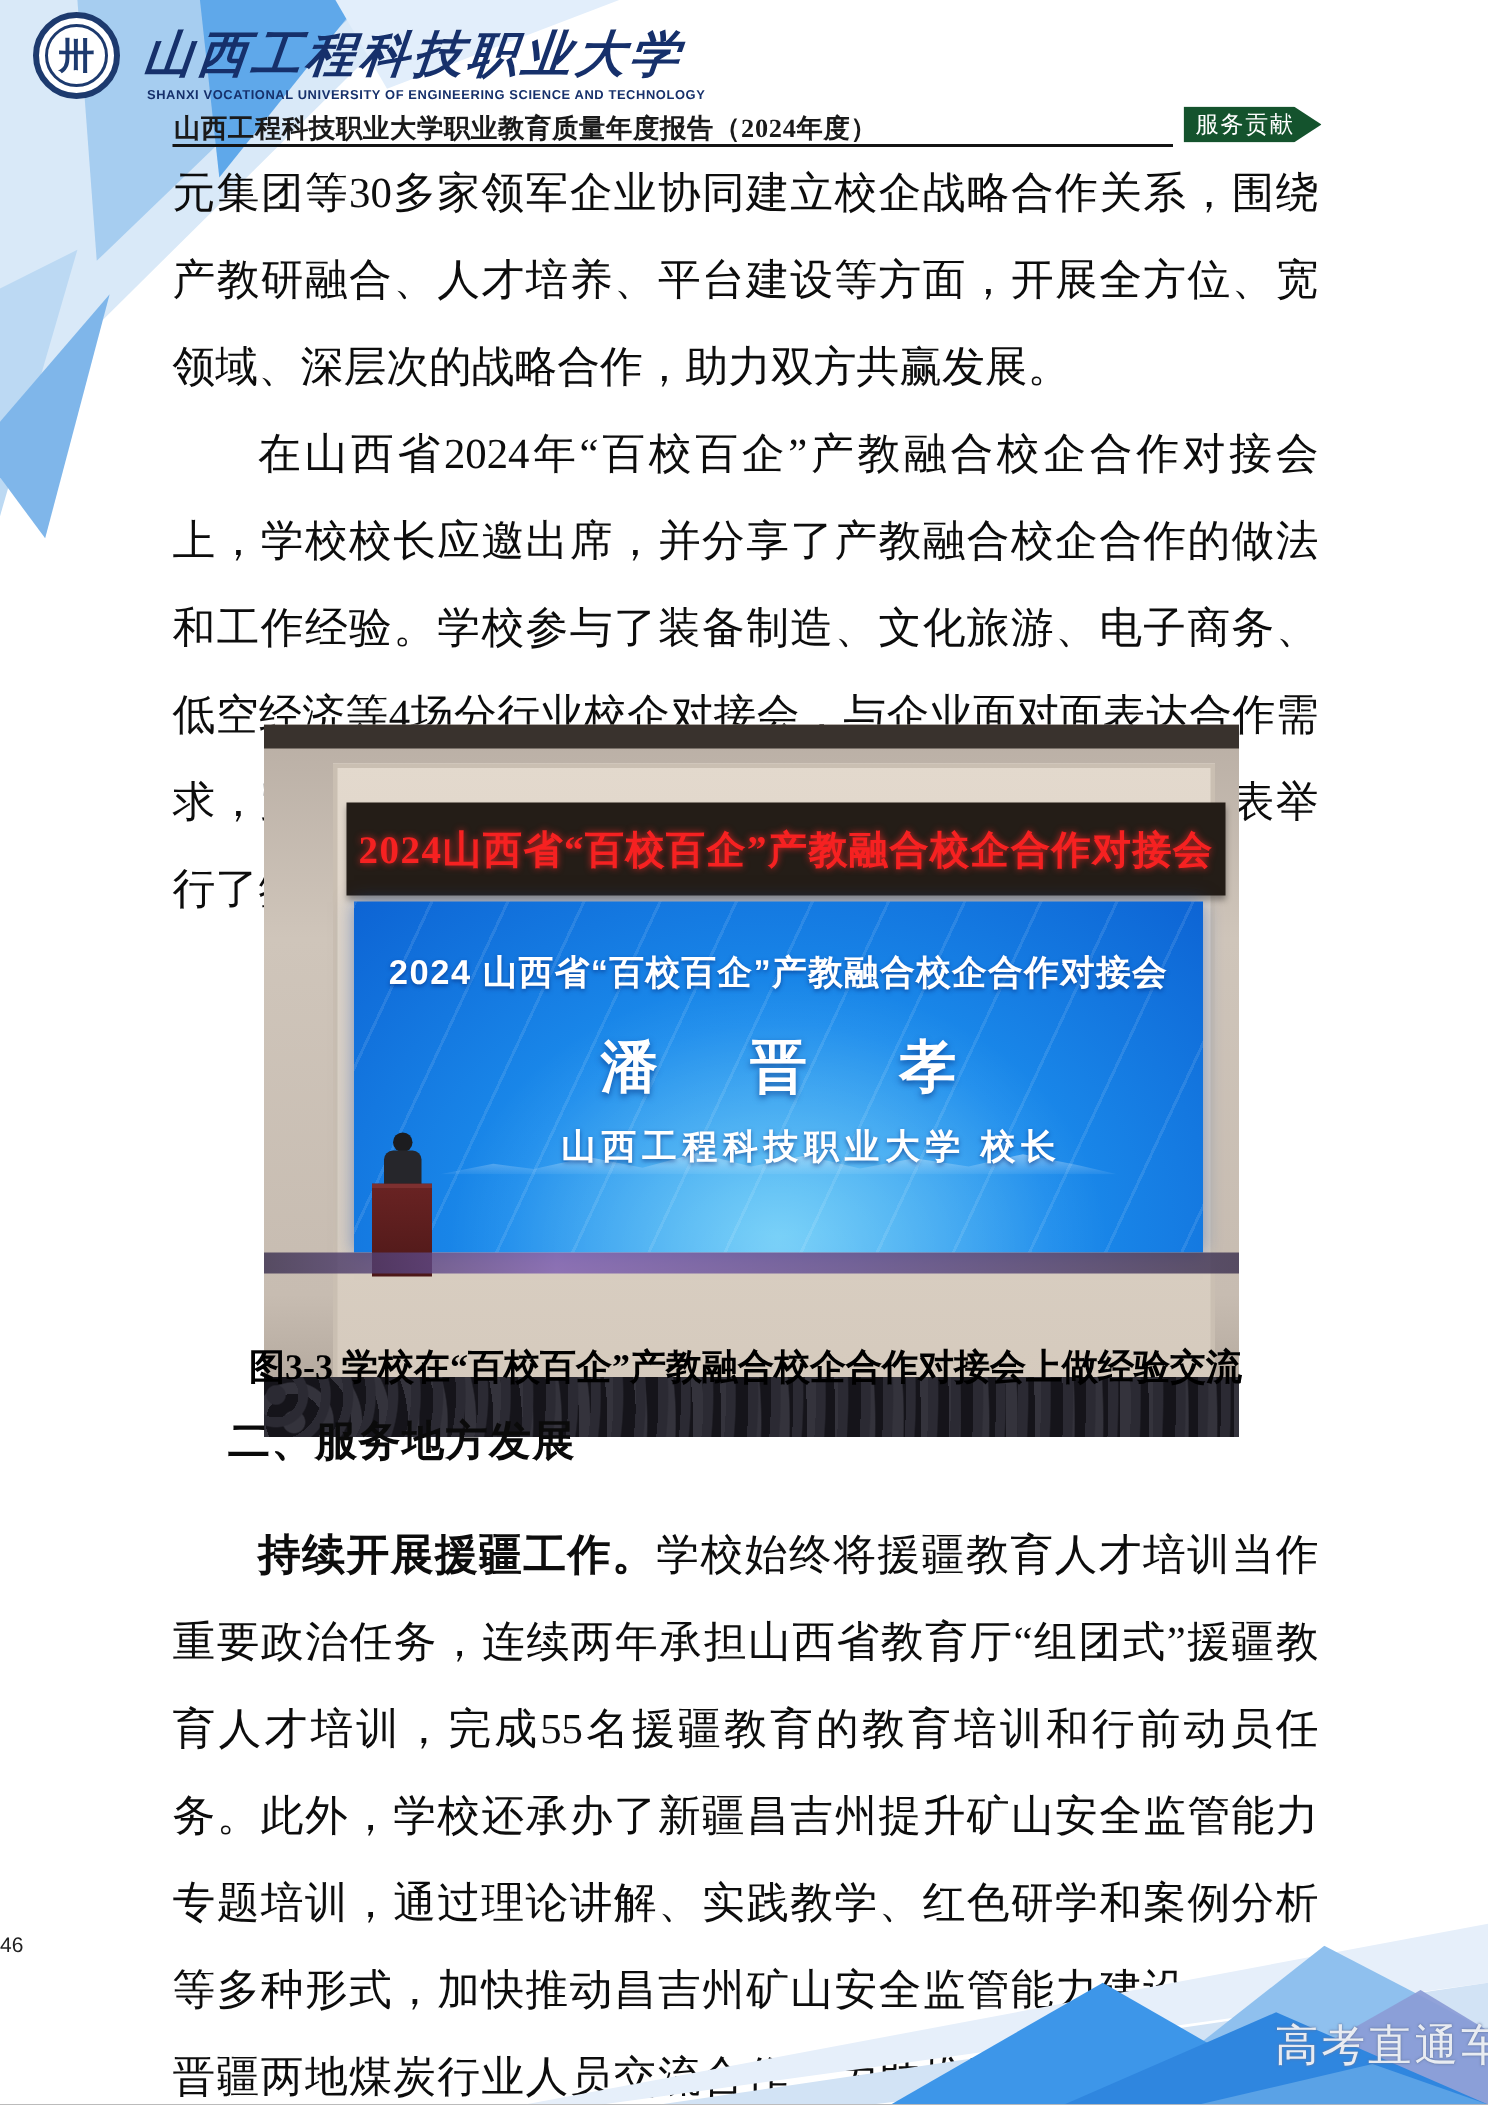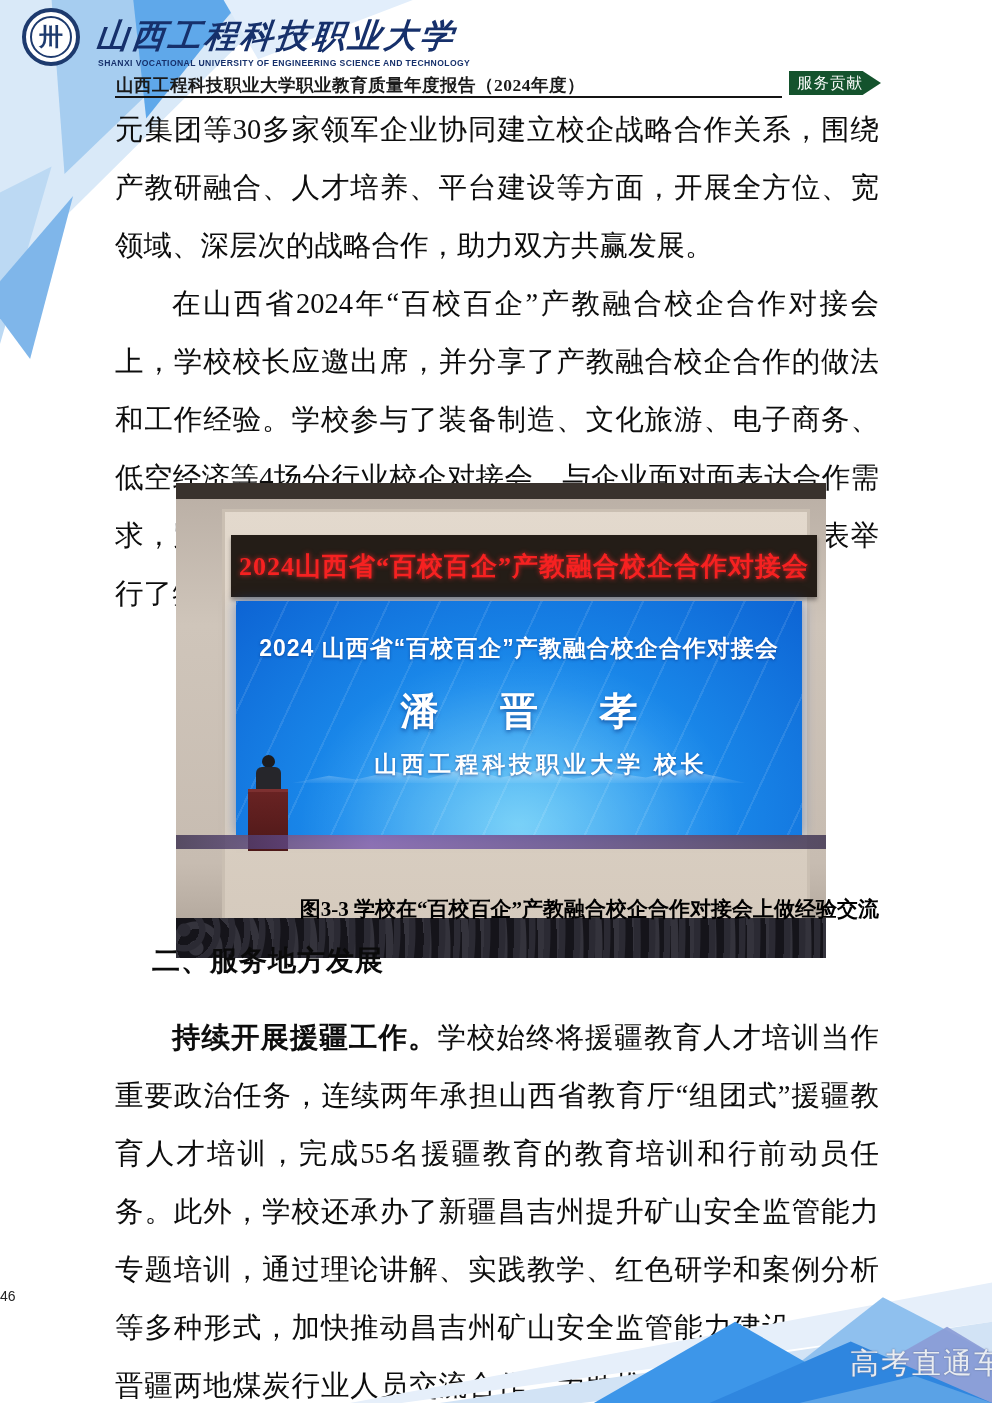--- a/index.html
+++ b/index.html
@@ -81,22 +81,22 @@
   .ph-podium{position:absolute;left:72px;top:306px;width:40px;height:62px;
     background:linear-gradient(180deg,#6a2323,#4d1818);box-shadow:inset 0 3px 0 #7d3030;}
   .ph-stage-glow{position:absolute;left:0;top:352px;width:100%;height:14px;
     background:linear-gradient(90deg,#3a2f4e,#7a5bb0 30%,#5d4a8e 60%,#3a2f4e);opacity:.8;}
   .ph-audience{position:absolute;left:0;bottom:0;width:100%;height:40px;background:#15141a;}
   .ph-audience::before{content:"";position:absolute;inset:0;
     background:repeating-radial-gradient(circle at 8px 12px,#2b2a33 0 6px,transparent 7px 15px),
                repeating-radial-gradient(circle at 20px 30px,#34333c 0 7px,transparent 8px 19px);}
 
   
-  .fig-caption{position:absolute;left:115px;top:895px;width:764px;text-align:right;
-    font-size:21px;font-weight:bold;color:#000;font-family:"Liberation Serif","DejaVu Serif",serif;}
+  .fig-caption{position:absolute;left:115px;top:895px;width:764px;text-align:center;
+    font-size:24px;font-weight:bold;color:#000;font-family:"Liberation Serif","DejaVu Serif",serif;}
   .sec-heading{position:absolute;left:152px;top:942px;font-size:28px;font-weight:bold;color:#0a0a0a;
     font-family:"Liberation Sans","DejaVu Sans",sans-serif;letter-spacing:1px;}
   .sub-heading{position:absolute;left:166px;top:986px;font-size:27px;font-weight:bold;color:#0a0a0a;
     font-family:"Liberation Serif","DejaVu Serif",serif;letter-spacing:1px;}
 
   
   .page-num{position:absolute;left:0;top:1288px;width:100%;text-align:left;font-size:14px;
     color:#222;font-family:"Liberation Sans","DejaVu Sans",sans-serif;}
 
   

